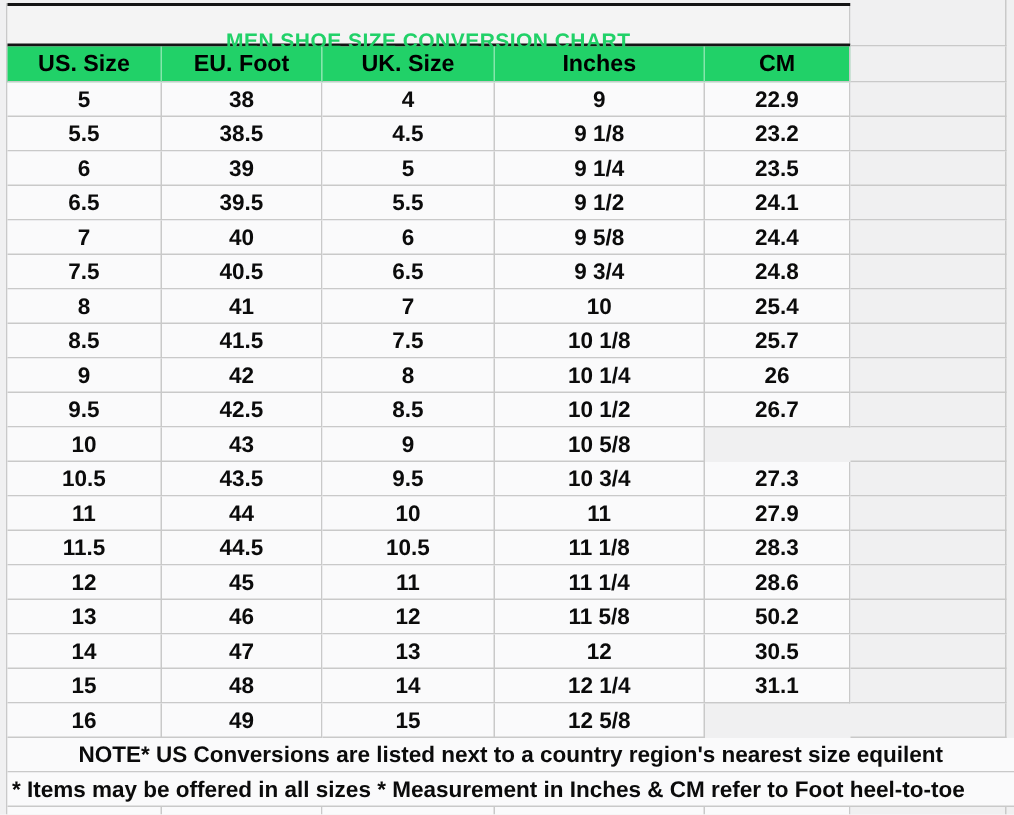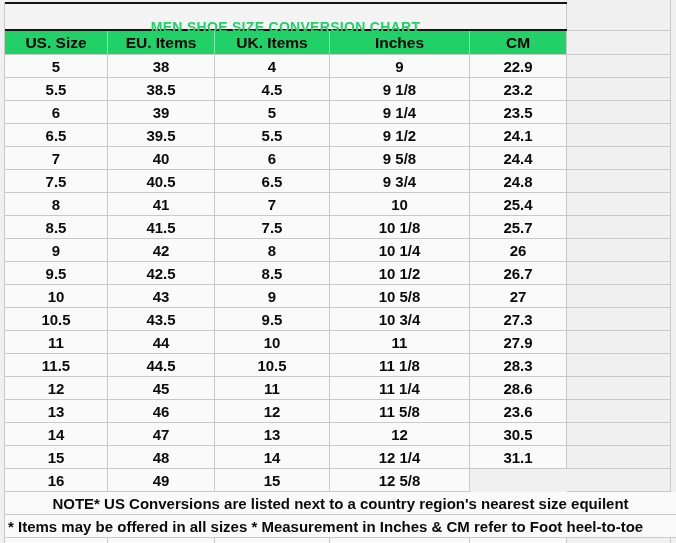--- a/index.html
+++ b/index.html
@@ -52,22 +52,22 @@
     <div class="blackline"></div>
 
     <div class="titlerow">
       <span>MEN SHOE SIZE CONVERSION CHART</span>
     </div>
 
     <div class="blackline"></div>
 
     <div class="hrow">
       <div class="cell hcell w0">US. Size</div>
-      <div class="cell hcell w1">EU. Items</div>
-      <div class="cell hcell w2">UK. Items</div>
+      <div class="cell hcell w1">EU. Foot</div>
+      <div class="cell hcell w2">UK. Size</div>
       <div class="cell hcell w3">Inches</div>
       <div class="cell hcell w4">CM</div>
     </div>
 
     <div>
         <div class="trow">
           <div class="cell w0">5</div>
           <div class="cell w1">38</div>
           <div class="cell w2">4</div>
           <div class="cell w3">9</div>
@@ -134,21 +134,20 @@
           <div class="cell w1">42.5</div>
           <div class="cell w2">8.5</div>
           <div class="cell w3">10 1/2</div>
           <div class="cell w4">26.7</div>
         </div>
         <div class="trow">
           <div class="cell w0">10</div>
           <div class="cell w1">43</div>
           <div class="cell w2">9</div>
           <div class="cell w3">10 5/8</div>
-          <div class="cell w4">27</div>
         </div>
         <div class="trow">
           <div class="cell w0">10.5</div>
           <div class="cell w1">43.5</div>
           <div class="cell w2">9.5</div>
           <div class="cell w3">10 3/4</div>
           <div class="cell w4">27.3</div>
         </div>
         <div class="trow">
           <div class="cell w0">11</div>
@@ -169,21 +168,21 @@
           <div class="cell w1">45</div>
           <div class="cell w2">11</div>
           <div class="cell w3">11 1/4</div>
           <div class="cell w4">28.6</div>
         </div>
         <div class="trow">
           <div class="cell w0">13</div>
           <div class="cell w1">46</div>
           <div class="cell w2">12</div>
           <div class="cell w3">11 5/8</div>
-          <div class="cell w4">23.6</div>
+          <div class="cell w4">50.2</div>
         </div>
         <div class="trow">
           <div class="cell w0">14</div>
           <div class="cell w1">47</div>
           <div class="cell w2">13</div>
           <div class="cell w3">12</div>
           <div class="cell w4">30.5</div>
         </div>
         <div class="trow">
           <div class="cell w0">15</div>

